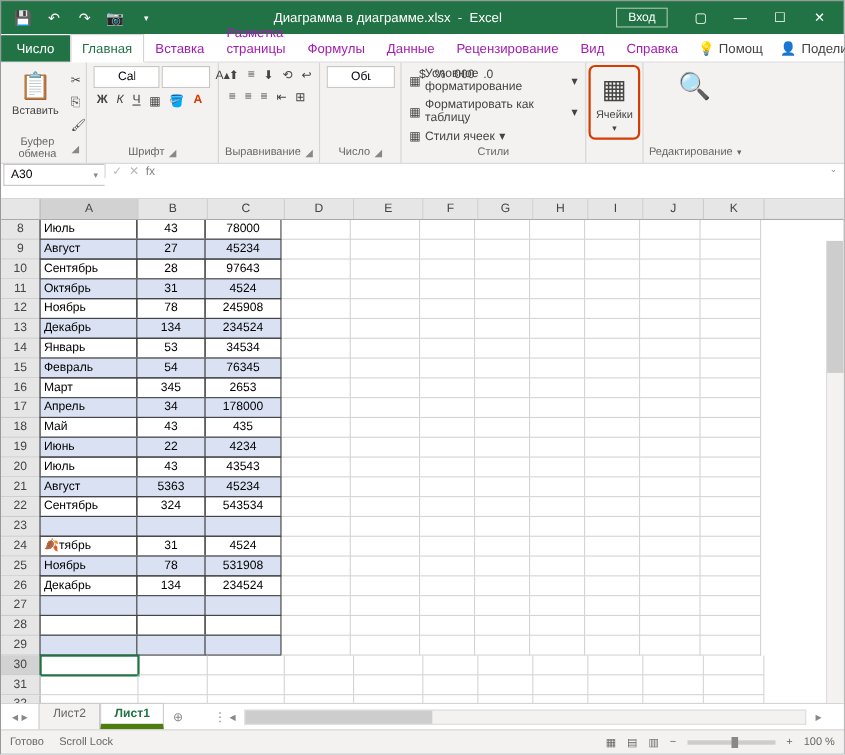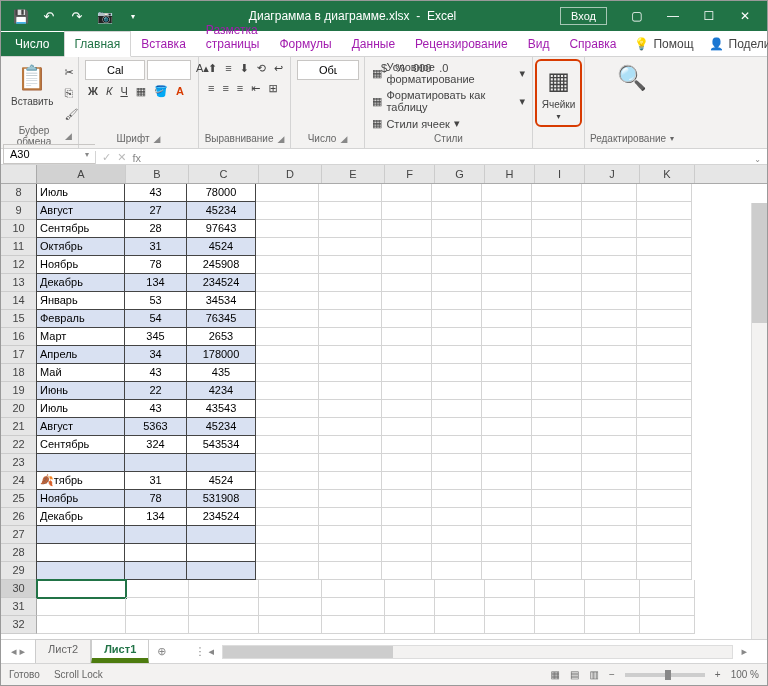--- a/index.html
+++ b/index.html
@@ -25,21 +25,21 @@
 .rgroup-label .launcher{font-size:9px;color:#888;cursor:pointer}
 .rbtn{display:flex;flex-direction:column;align-items:center;padding:2px 4px;cursor:pointer;font-size:10px;color:#444;gap:2px}
 .rbtn-icon{width:20px;height:20px;display:flex;align-items:center;justify-content:center;font-size:16px}
 .rbtn-lg .rbtn-icon{width:32px;height:32px;font-size:24px}
 .mini-row{display:flex;gap:2px;font-size:10px}
 .mini-btn{padding:2px 3px;cursor:pointer;color:#444;font-size:11px}
 .font-select{border:1px solid #c8c6c4;background:#fff;padding:1px 21px;font-size:11px;height:20px}
 .styles-col{display:flex;flex-direction:column;gap:2px;font-size:11px}
 .styles-item{display:flex;align-items:center;gap:4px;cursor:pointer;color:#444;padding:1px}
 .cells-highlight{border:2.5px solid #d83b01;border-radius:6px;padding:2px}
-.namebox-row{height:16px;background:#fff;border-bottom:1px solid #d4d4d4;display:flex;align-items:flex-end;font-size:11px}
+.namebox-row{height:32px;background:#fff;border-bottom:1px solid #d4d4d4;display:flex;align-items:flex-start;font-size:11px}
 .namebox{width:92px;border:1px solid #c8c6c4;border-right:none;height:20px;padding:0 6px;display:flex;align-items:center;justify-content:space-between;margin-left:2px}
 .fx-area{display:flex;align-items:center;gap:6px;padding:0 6px;flex:1;border-left:1px solid #d4d4d4}
 .fx-label{color:#888;font-size:11px}
 .grid-area{flex:1;overflow:hidden;position:relative;display:flex;flex-direction:column}
 .col-headers{display:flex;height:19px;background:#e6e6e6;border-bottom:1px solid #aaa}
 .corner{width:36px;border-right:1px solid #aaa;background:#e6e6e6}
 .ch{border-right:1px solid #ccc;text-align:center;font-size:11px;color:#444;line-height:19px;background:#e6e6e6}
 .grid-body{flex:1;overflow:auto;position:relative}
 .row{display:flex;height:18px}
 .rh{width:36px;border-right:1px solid #aaa;border-bottom:1px solid #ccc;background:#e6e6e6;text-align:center;font-size:11px;color:#444;line-height:17px}

